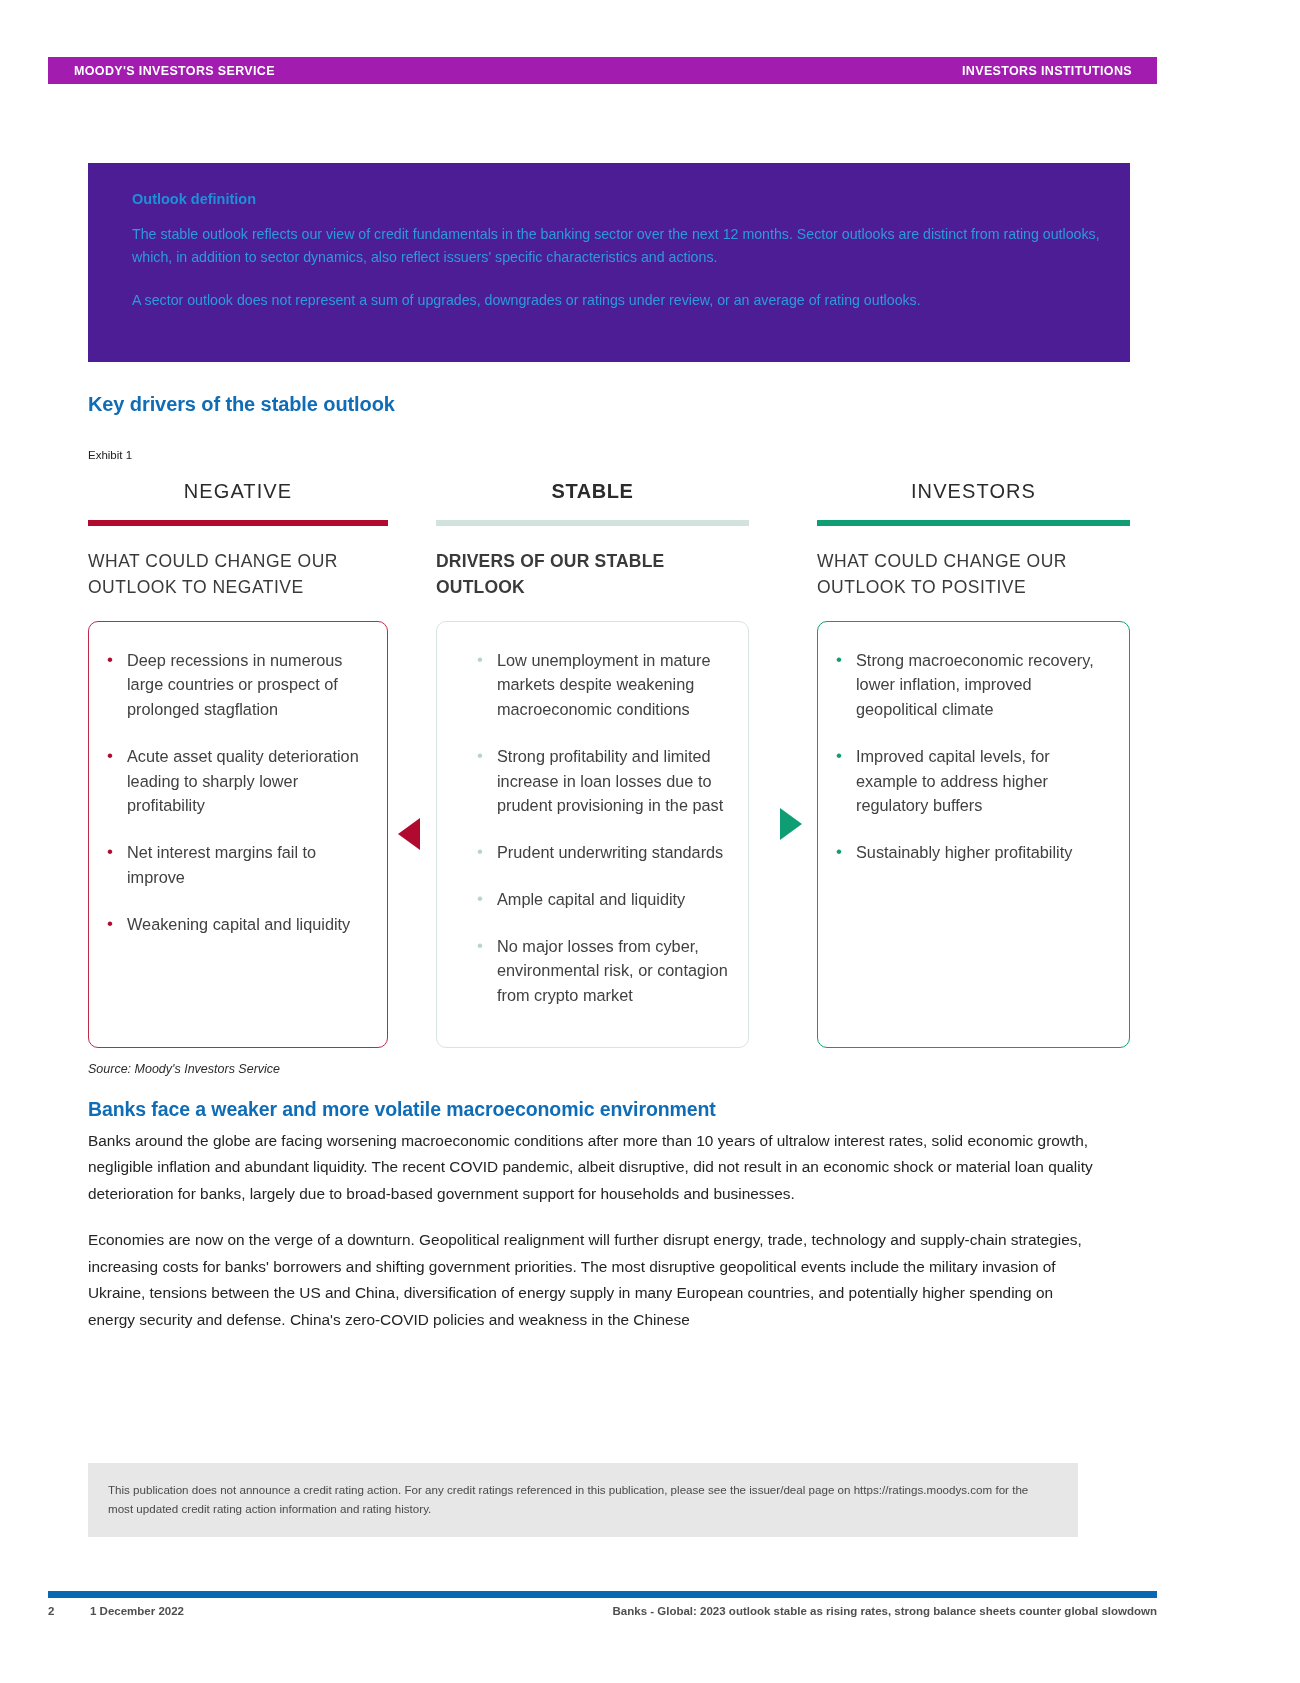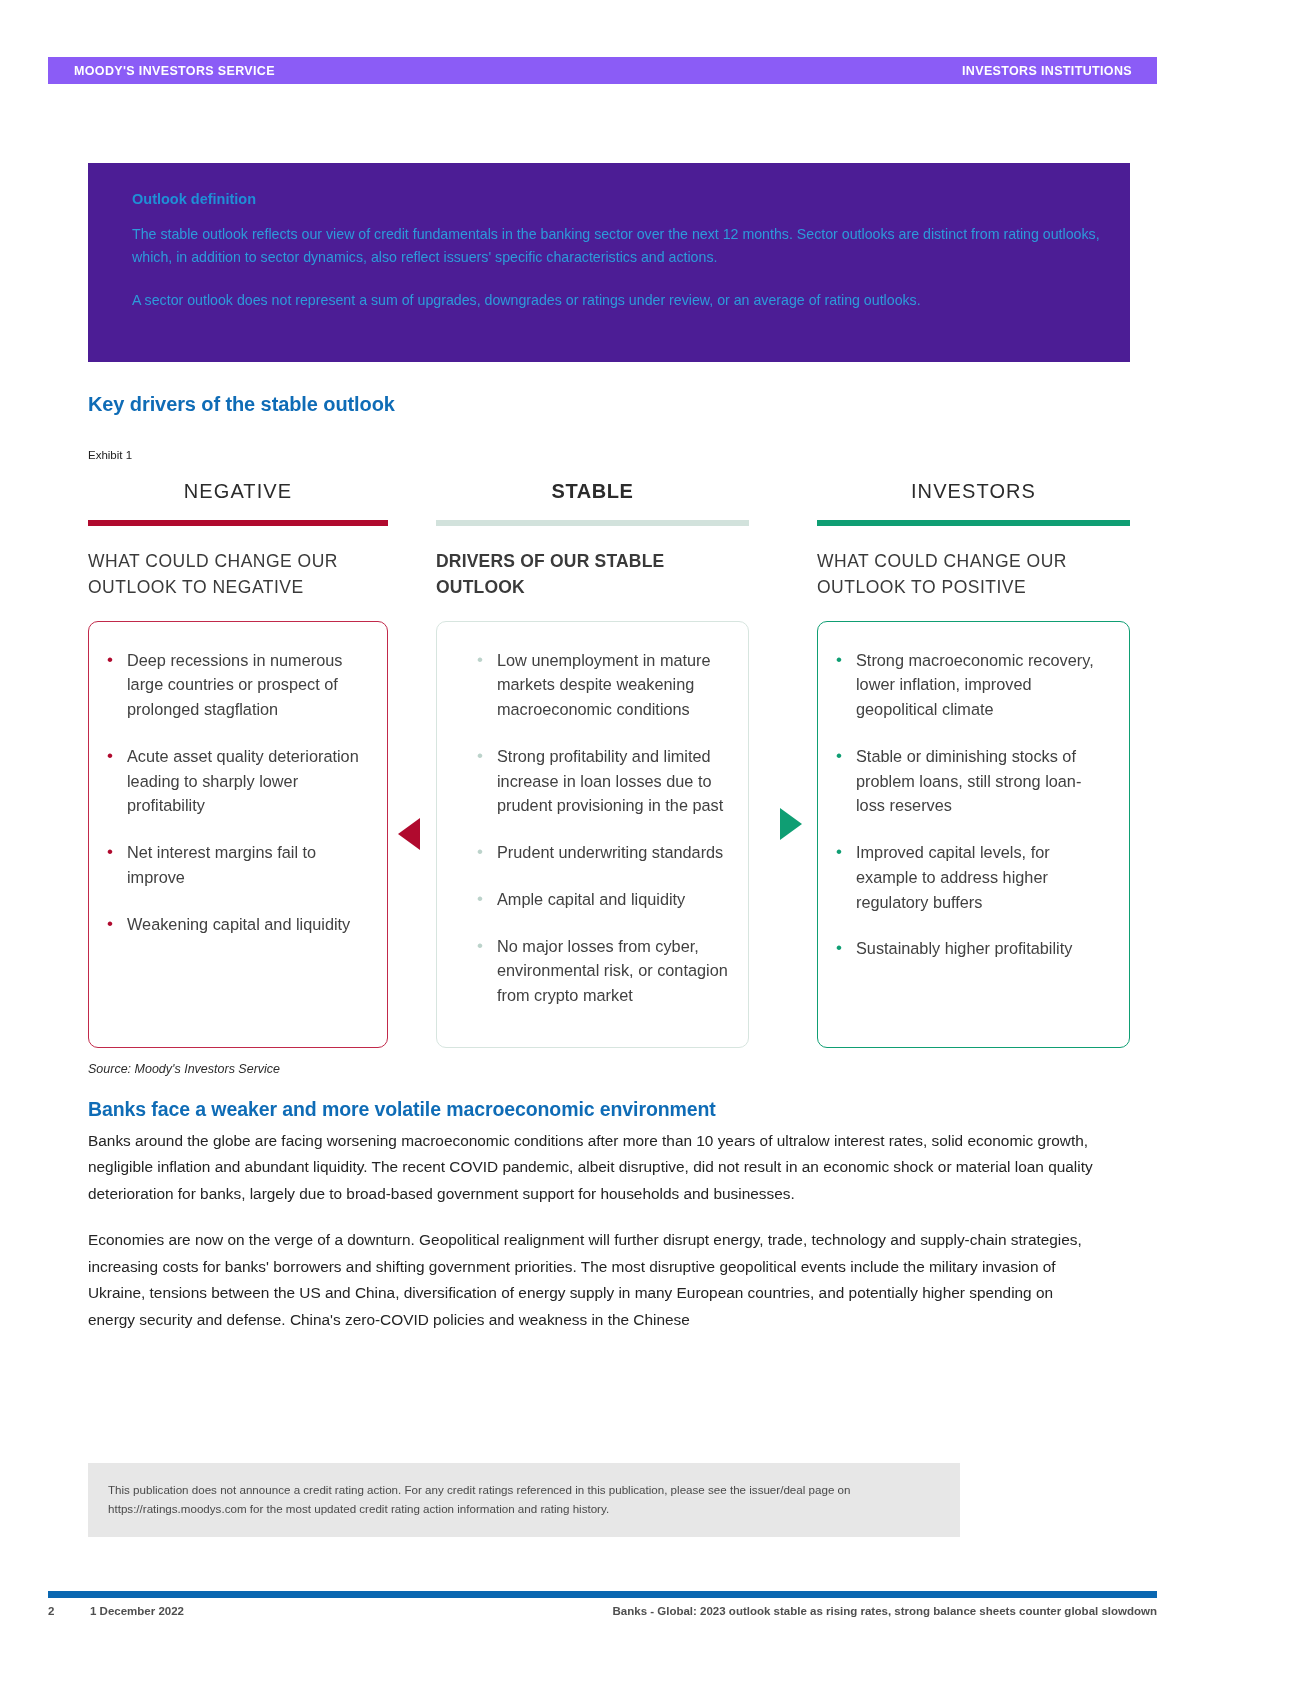--- a/index.html
+++ b/index.html
@@ -16,21 +16,21 @@
     overflow: hidden;
   }
 
   
   .header-bar {
     position: absolute;
     left: 48px;
     top: 57px;
     width: 1109px;
     height: 27px;
-    background: #8b5cf6;
+    background: #a21caf;
     display: flex;
     align-items: center;
     justify-content: space-between;
     box-sizing: border-box;
     padding: 0 25px 0 26px;
   }
   .header-left, .header-right {
     color: #ffffff;
     font-size: 12.5px;
     font-weight: bold;
@@ -213,21 +213,21 @@
     line-height: 1.72;
     color: #242424;
     margin: 0 4px 20px 0;
   }
 
   
   .disclaimer {
     position: absolute;
     left: 88px;
     top: 1463px;
-    width: 872px;
+    width: 990px;
     height: 74px;
     background: #e7e7e7;
     box-sizing: border-box;
     padding: 17px 22px 0 20px;
   }
   .disclaimer p {
     margin: 0;
     font-size: 11.6px;
     line-height: 1.65;
     color: #4a4a4a;
@@ -304,21 +304,20 @@
     </div>
   </div>
 
   <div class="col col-pos">
     <div class="col-kicker">INVESTORS</div>
     <div class="rule rule-pos"></div>
     <div class="col-sub">WHAT COULD CHANGE OUR OUTLOOK TO POSITIVE</div>
     <div class="card card-pos">
       <ul class="bullets">
         <li>Strong macroeconomic recovery, lower inflation, improved  geopolitical climate</li>
-        <li>Stable or diminishing stocks of problem loans, still strong loan-loss reserves</li>
         <li>Improved capital levels, for example to address higher regulatory buffers</li>
         <li>Sustainably higher profitability</li>
       </ul>
     </div>
   </div>
 
   <div class="arrow arrow-left"></div>
   <div class="arrow arrow-right"></div>
 </div>
 

